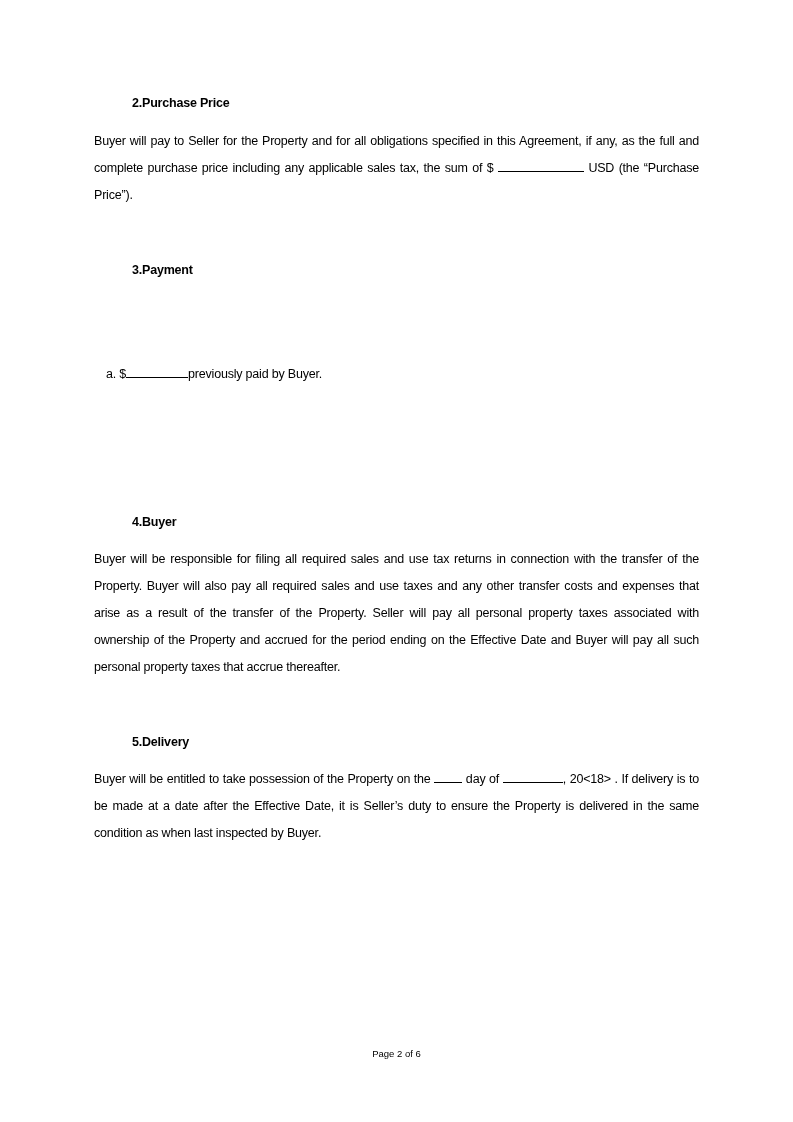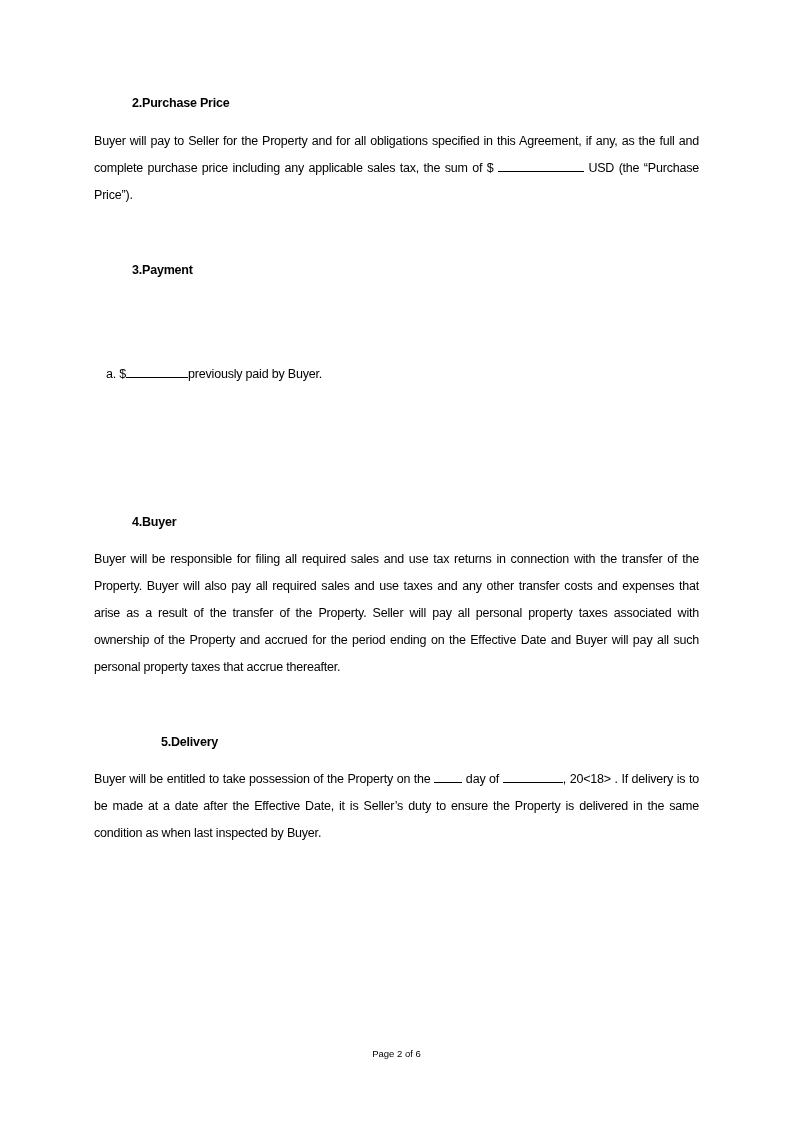--- a/index.html
+++ b/index.html
@@ -32,21 +32,21 @@
 
   <div class="line" style="top:365px;">
     <span>a. $</span><span class="blank" style="width:62px;"></span><span>previously paid by Buyer.</span>
   </div>
 
   <div class="heading" style="top:515px;">
     <span class="num">4.</span><span>Buyer</span>
   </div>
   <div class="para" style="top:546px;">Buyer will be responsible for filing all required sales and use tax returns in connection with the transfer of the Property.  Buyer will also pay all required sales and use taxes and any other transfer costs and expenses that arise as a result of the transfer of the Property.  Seller will pay all personal property taxes associated with ownership of the Property and accrued for the period ending on the Effective Date and Buyer will pay all such personal property taxes that accrue thereafter.</div>
 
-  <div class="heading" style="top:735px;margin-left:29px;">
+  <div class="heading" style="top:735px;">
     <span class="num">5.</span><span>Delivery</span>
   </div>
   <div class="para" style="top:766px;">
     <span>Buyer will be entitled to take possession of the Property on the </span><span class="blank" style="width:28px;"></span><span> day of </span><span class="blank" style="width:60px;"></span><span>,  20&lt;18&gt; .  If delivery is to be made at a date after the Effective Date, it is Seller’s duty to ensure the Property is delivered in the same condition as when last inspected by Buyer.</span>
   </div>
 
   <div class="footer">Page 2 of 6</div>
 </div>
 
 </body></html>

